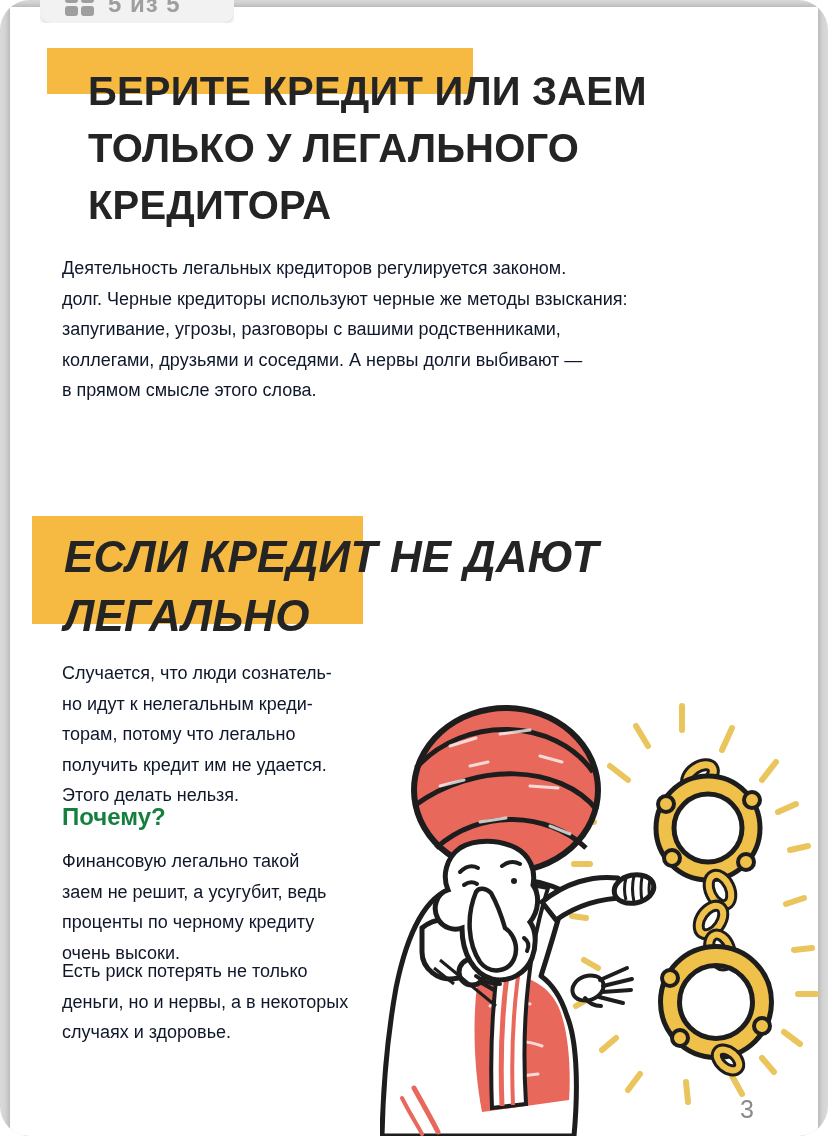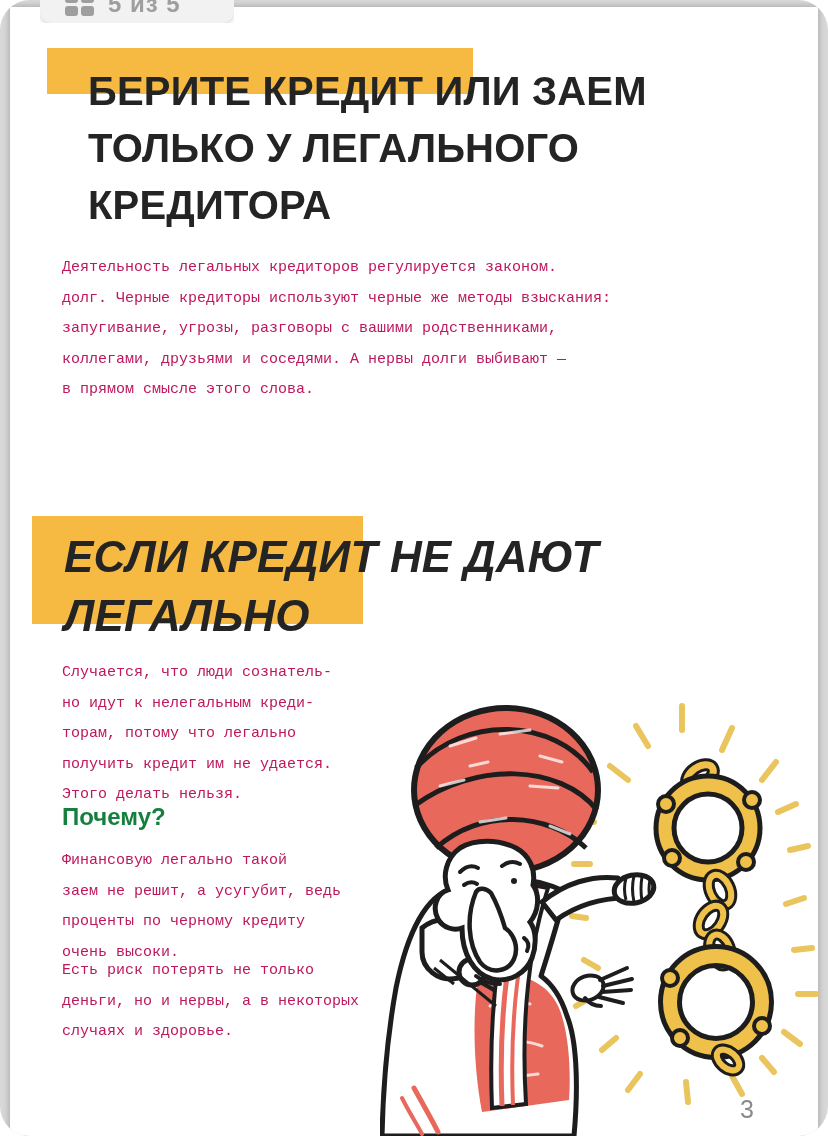--- a/index.html
+++ b/index.html
@@ -24,21 +24,21 @@
   }
   .pill-label{ font-size:24px; font-weight:bold; color:#9e9e9e; letter-spacing:1px; }
   
   .hl-block{ position:absolute; background:#f6ba43; }
   .h1-block{ left:47px; top:48px; width:426px; height:46px; }
   .h2-block{ left:32px; top:516px; width:331px; height:108px; }
   .heading{ position:absolute; color:#242424; font-weight:bold; letter-spacing:.2px; white-space:nowrap; }
   .heading1{ left:64px; top:63px;  font-size:40px; line-height:57px;margin-left:24px; }
   .heading2{ left:64px; top:527px; font-size:44px; line-height:59px;font-style:italic; }
   
-  .para{ position:absolute; color:#be185d; font-size:15px; line-height:30.5px; white-space:nowrap;font-family:Liberation Mono, monospace; }
+  .para{ position:absolute; color:#0f172a; font-size:18px; line-height:30.5px; white-space:nowrap; }
   .para-intro{ left:62px; top:253px; }
   .para-s2{ left:62px; top:658px; }
   .why{ position:absolute; left:62px; top:802px; color:#15803d; font-size:24px; font-weight:bold; line-height:30px; }
   .para-r1{ left:62px; top:846px; }
   .para-r2{ left:62px; top:956px; }
   .hl{ position:relative; }
   .hl::before{
     content:""; position:absolute; left:-4px; right:-5px; top:-10px; height:26px;
     background:#f6ba43; z-index:-1;
   }

